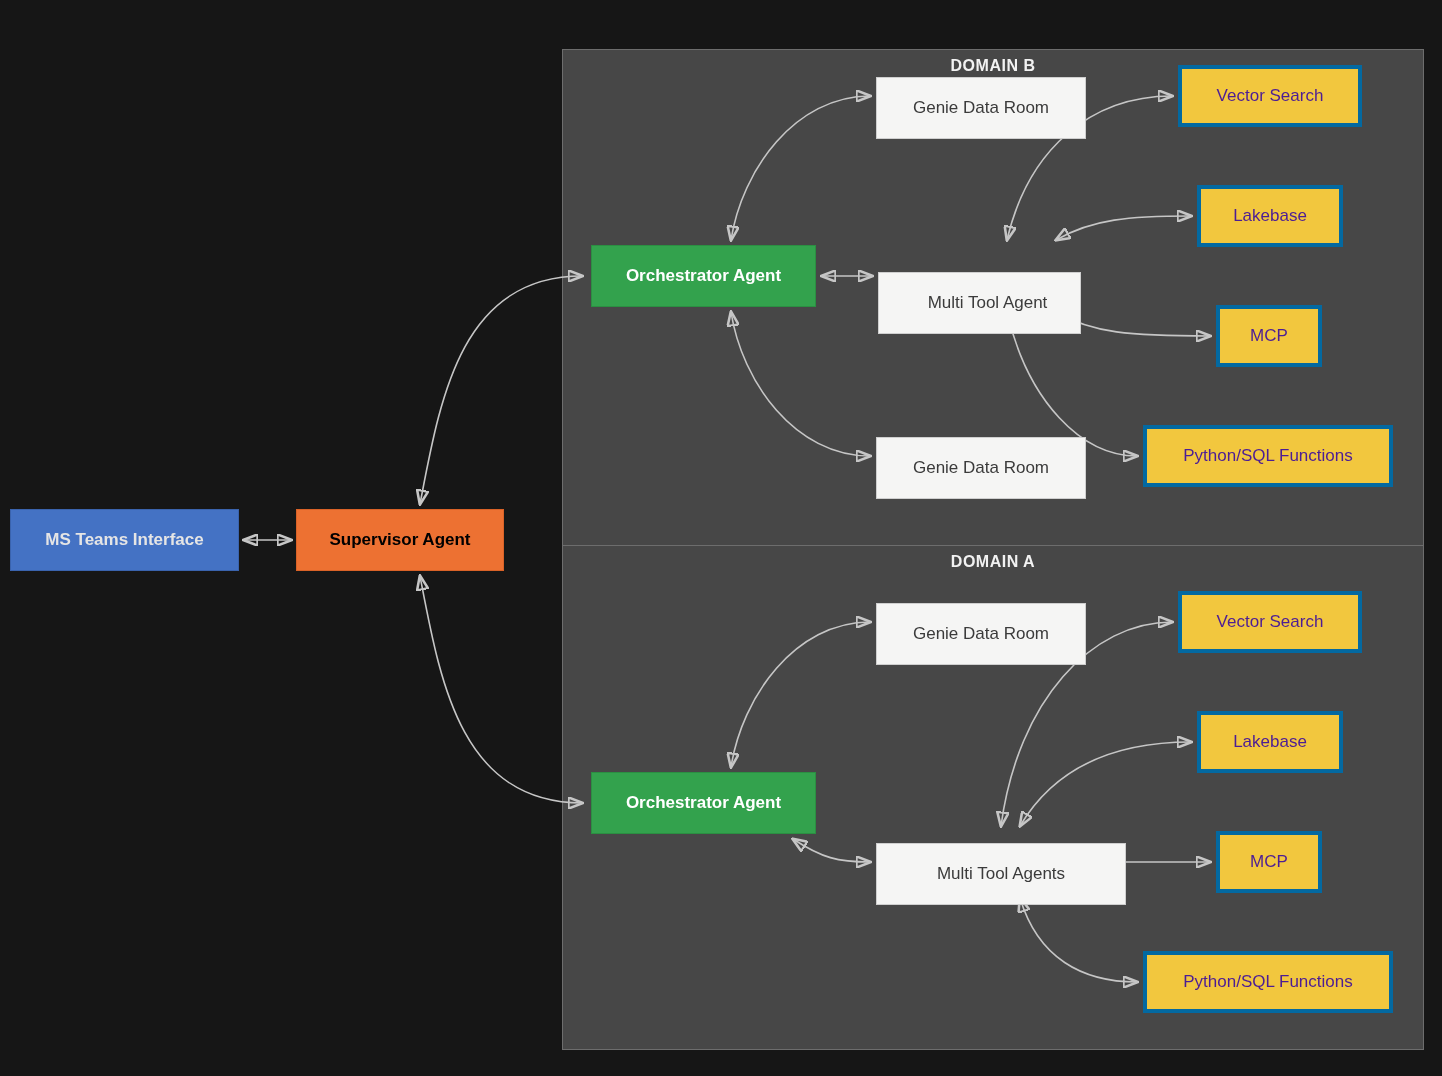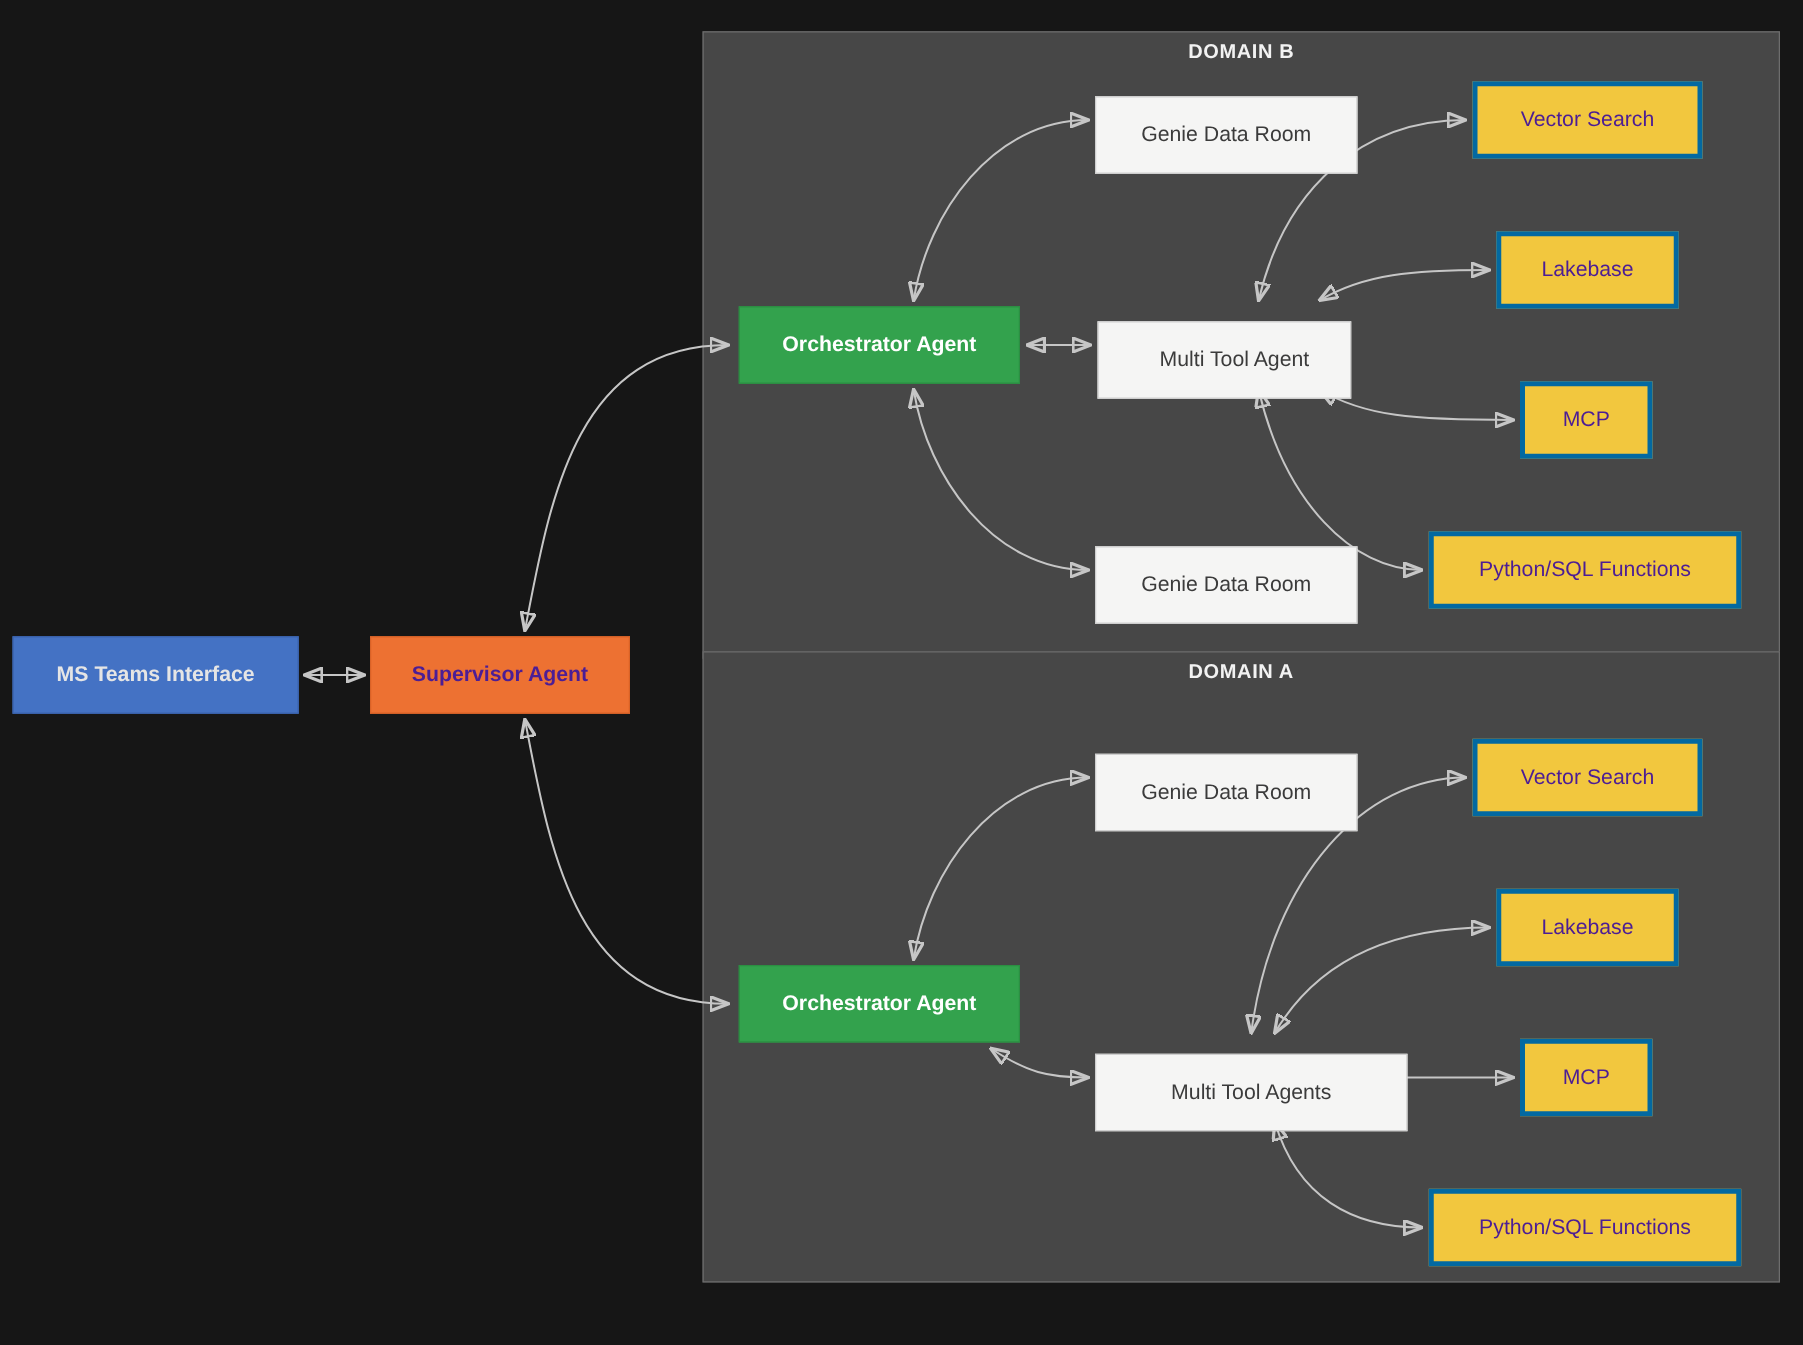--- a/index.html
+++ b/index.html
@@ -6,32 +6,33 @@
   body{
     width:1442px;height:1076px;position:relative;overflow:hidden;
     background:#161616;
     font-family:"Liberation Sans","DejaVu Sans",sans-serif;
   }
   .panel{
     position:absolute;
     background:#474747;
     border:1px solid #6d6d6d;
     box-sizing:border-box;
+    margin-top:24px;
   }
   .panel-title{
     position:absolute;left:0;top:7px;width:100%;
     text-align:center;color:#f2f2f2;font-weight:bold;
     font-size:16px;letter-spacing:.5px;
   }
   .node{
     position:absolute;display:flex;align-items:center;justify-content:center;
     box-sizing:border-box;text-align:center;font-size:17px;line-height:1.15;
   }
   .node.blue  {background:#4472C4;color:#e5e5e5;border:1px solid #3a63ad;font-weight:600;}
-  .node.orange{background:#ED7132;color:#4c1d95;border:1px solid #d96227;font-weight:600;}
+  .node.orange{background:#ED7132;color:#000000;border:1px solid #d96227;font-weight:600;}
   .node.green {background:#33A24D;color:#ffffff;border:1px solid #2b8f42;font-weight:600;}
   .node.yellow{background:#F2C73E;color:#4c1d95;border:4px solid #0369a1;}
   .node.light {background:#F5F5F4;color:#3b3b3b;border:1px solid #cfcfcf;margin-top:12px;}
   #edges{position:absolute;left:0;top:0;pointer-events:none;}
   #edges path, #edges line{fill:none;stroke:#c6c6c6;stroke-width:1.6;}
 </style>
 </head>
 <body>
 
 <div class="panel" style="left:562px;top:25px;width:862px;height:502px;">
@@ -75,21 +76,21 @@
 <div class="node orange" style="left:296px;top:509px;width:208px;height:62px;">
   <span>Supervisor Agent</span>
 </div>
 
 <div class="node light" style="left:876px;top:65px;width:210px;height:62px;">
   <span>Genie Data Room</span>
 </div>
 <div class="node green" style="left:591px;top:245px;width:225px;height:62px;">
   <span>Orchestrator Agent</span>
 </div>
-<div class="node light" style="left:878px;top:245px;width:203px;height:62px;padding-left:16px;">
+<div class="node light" style="left:878px;top:260px;width:203px;height:62px;padding-left:16px;">
   <span>Multi Tool Agent</span>
 </div>
 <div class="node yellow" style="left:1178px;top:65px;width:184px;height:62px;">
   <span>Vector Search</span>
 </div>
 <div class="node yellow" style="left:1197px;top:185px;width:146px;height:62px;">
   <span>Lakebase</span>
 </div>
 <div class="node yellow" style="left:1216px;top:305px;width:106px;height:62px;">
   <span>MCP</span>

